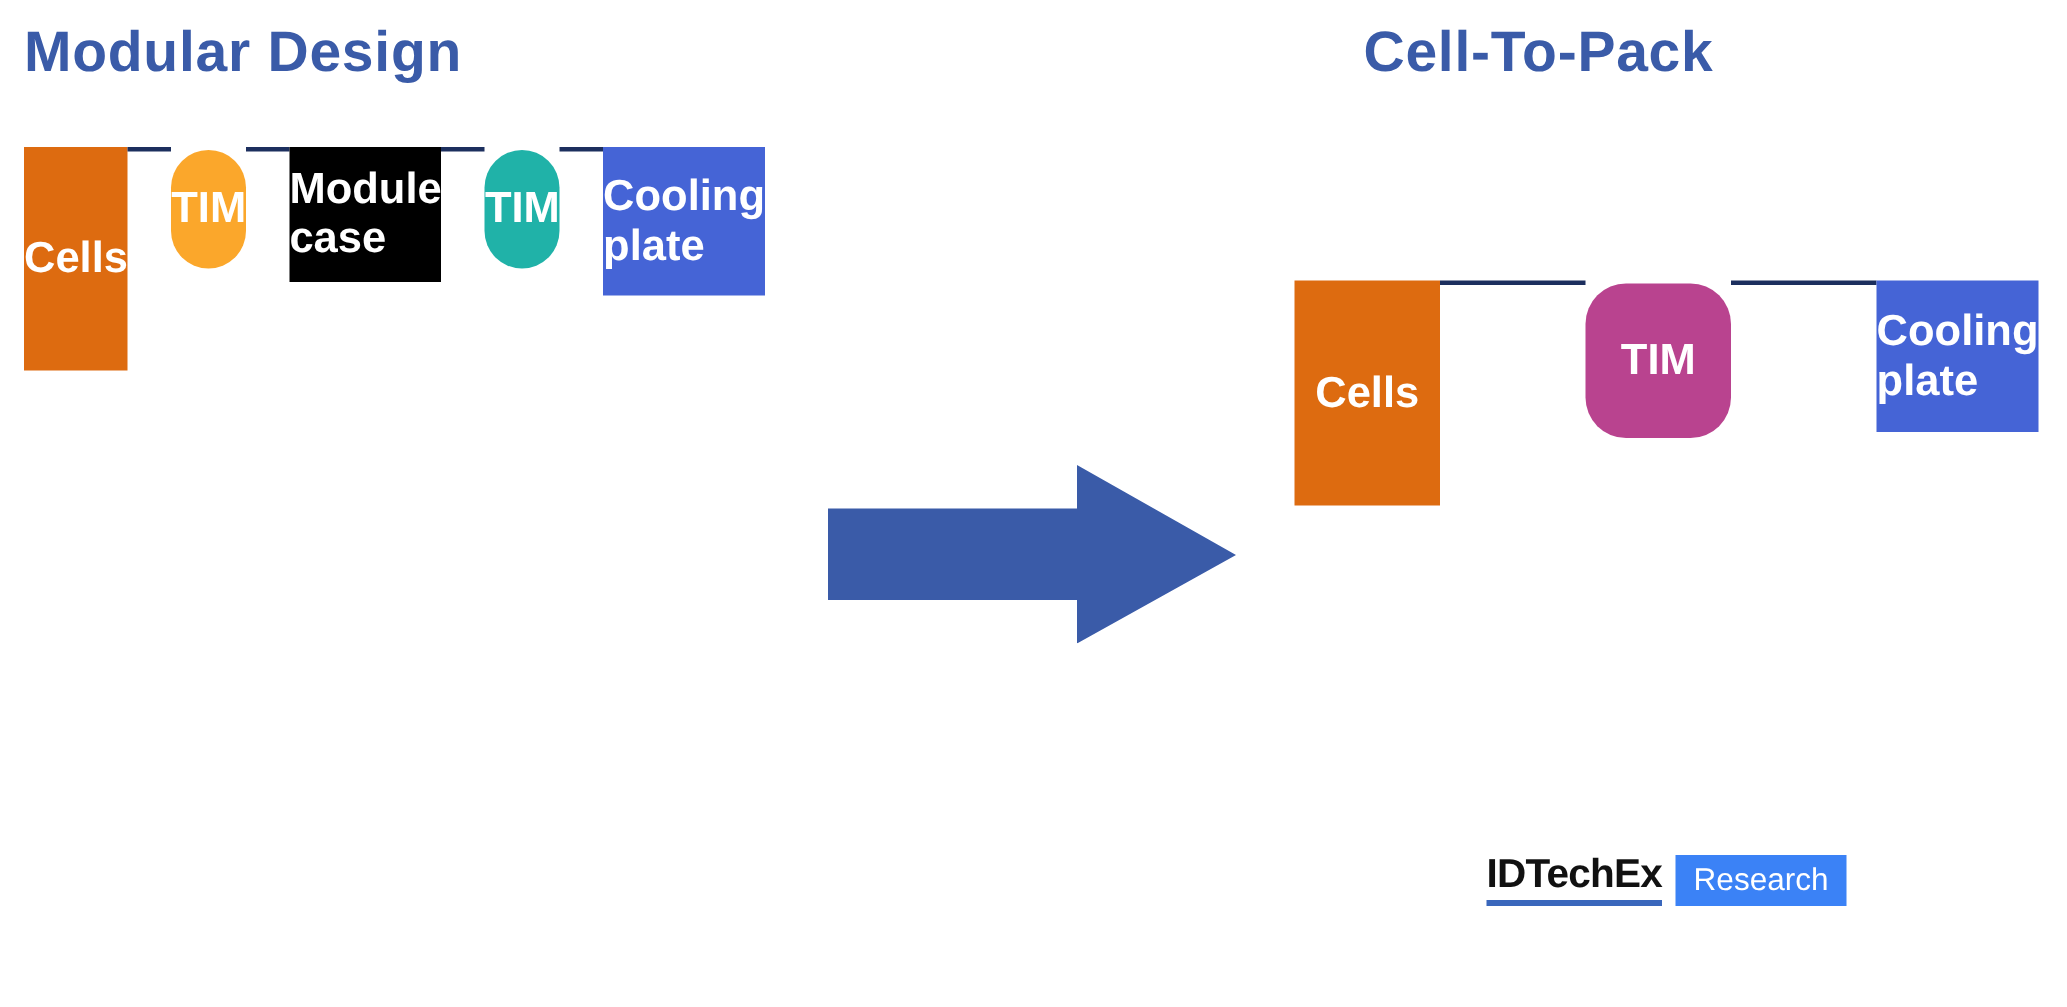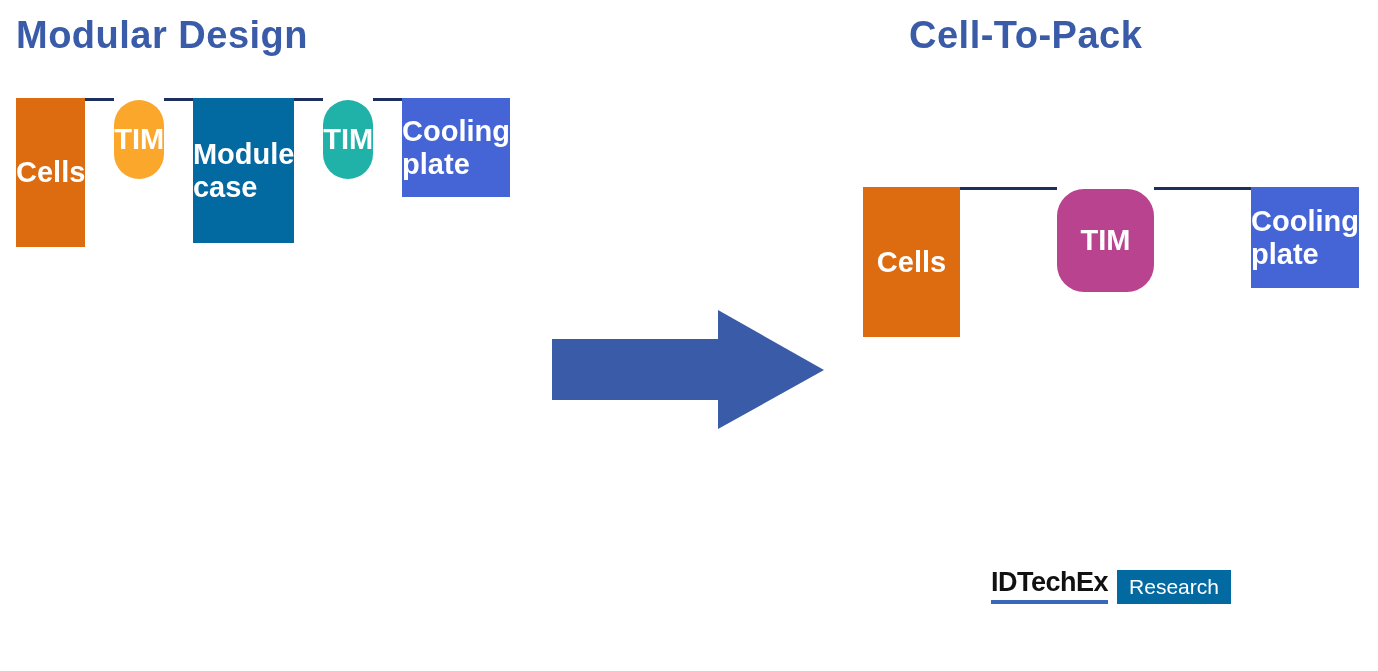--- a/index.html
+++ b/index.html
@@ -55,21 +55,21 @@
 
 <div class="stack" id="left-stack">
     <div class="layer rect" style="background: rgb(221, 107, 16); height: 149px;">
       <span>Cells</span>
     </div>
     <div class="divider"></div>
     <div class="layer rounded" style="background: rgb(251, 167, 43); height: 79px;">
       <span>TIM</span>
     </div>
     <div class="divider"></div>
-    <div class="layer rect" style="background: #0369a1; height: 145px;">
+    <div class="layer rect" style="background: #000000; height: 90px;">
       <span>Module case</span>
     </div>
     <div class="divider"></div>
     <div class="layer rounded" style="background: rgb(32, 178, 168); height: 79px;">
       <span>TIM</span>
     </div>
     <div class="divider"></div>
     <div class="layer rect" style="background: rgb(69, 100, 214); height: 99px;">
       <span>Cooling plate</span>
     </div>
@@ -86,14 +86,14 @@
       <span>TIM</span>
     </div>
     <div class="divider"></div>
     <div class="layer rect" style="background: rgb(69, 100, 214); height: 101px;">
       <span>Cooling plate</span>
     </div>
   </div>
 
 <div class="logo">
   <span class="logo-wordmark" style="border-bottom-color: rgb(58, 103, 188);">IDTechEx</span>
-  <span class="logo-badge" style="background: #0369a1;">Research</span>
+  <span class="logo-badge" style="background: #3b82f6;">Research</span>
 </div>
 
 </body></html>

